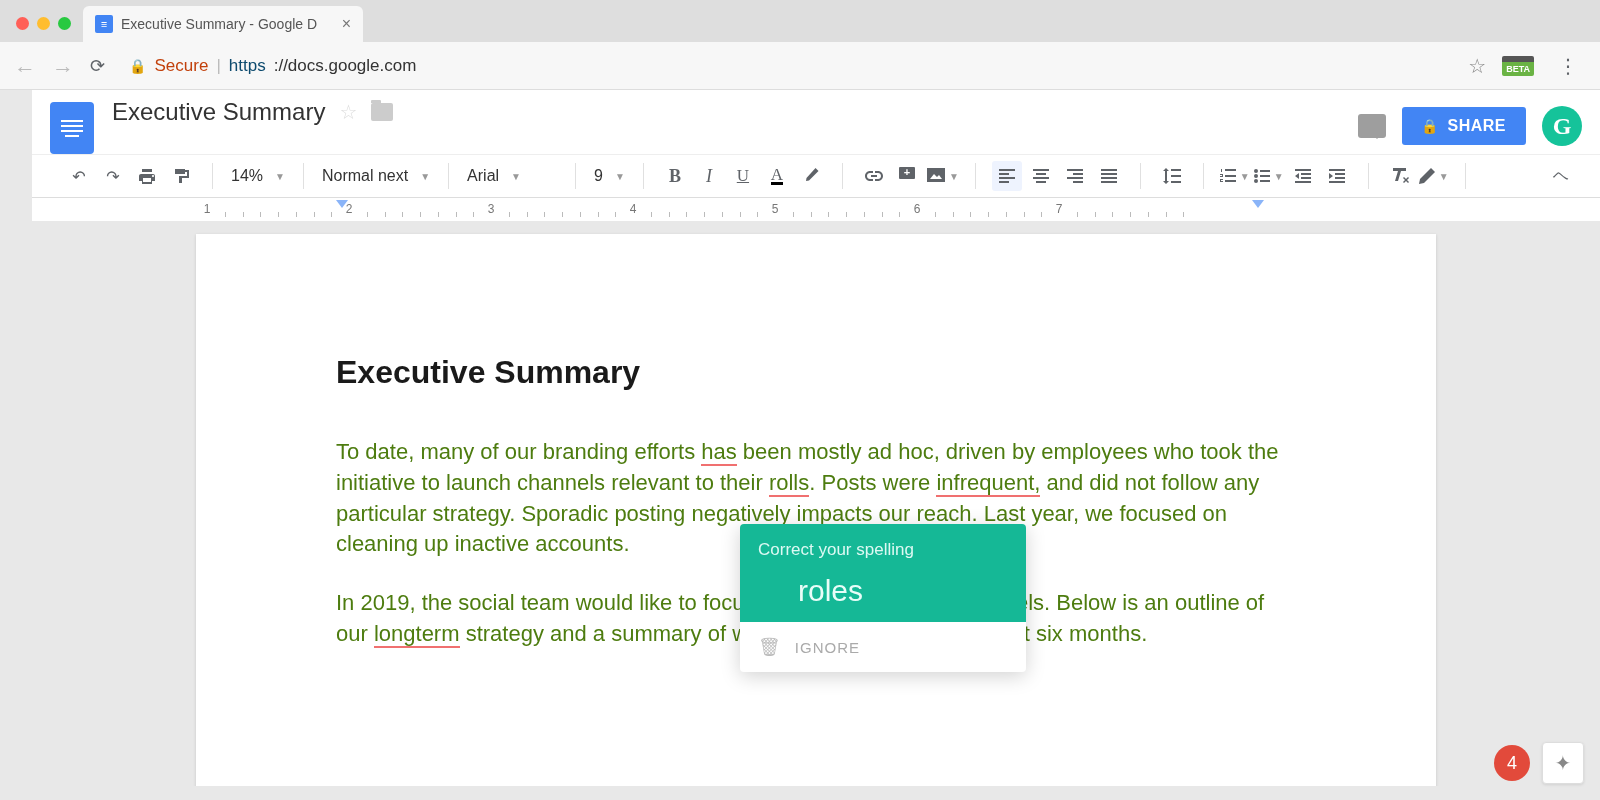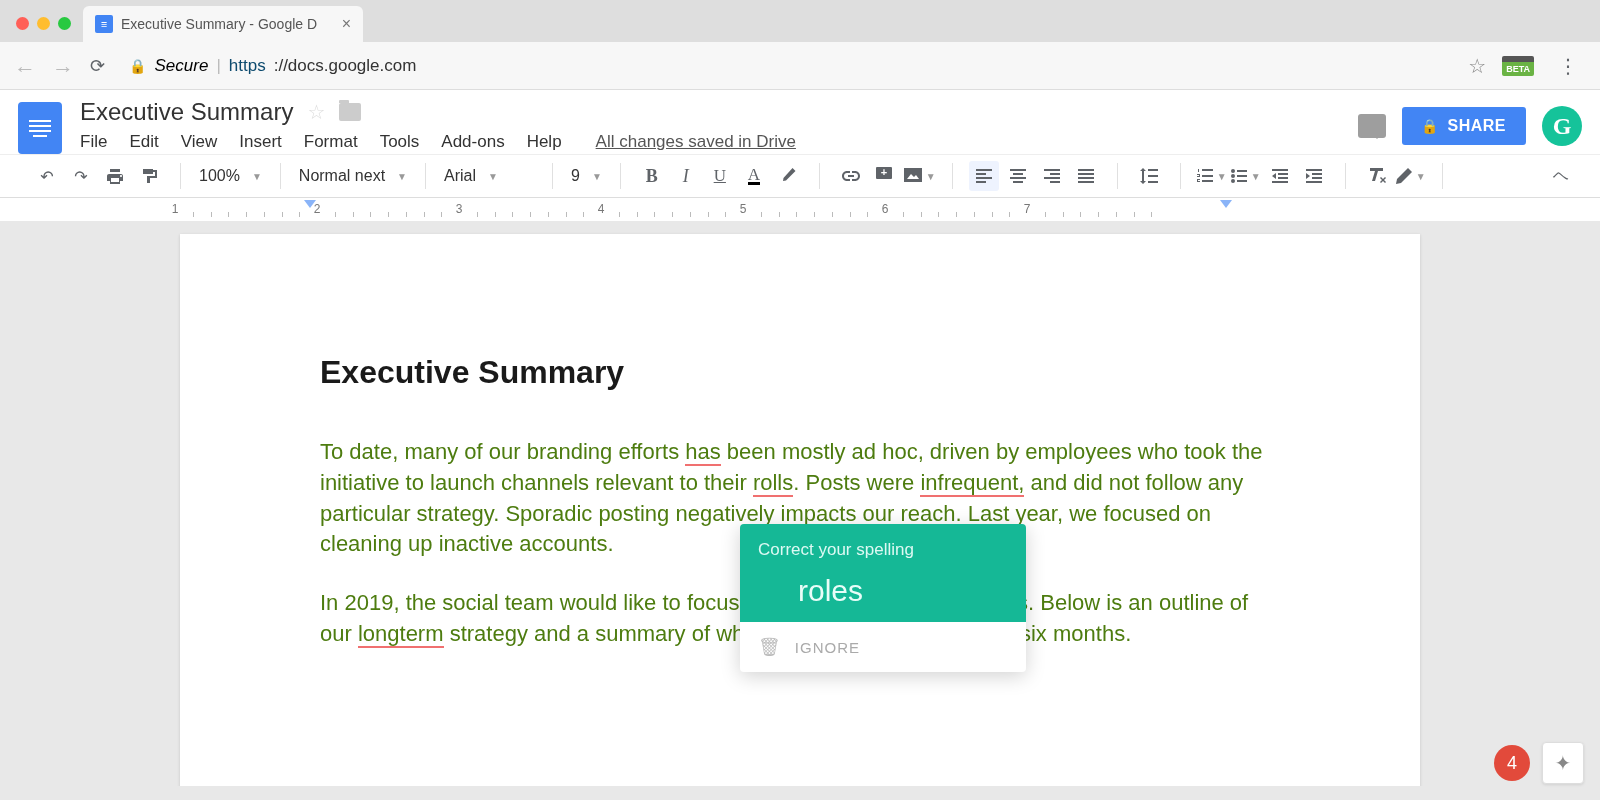--- a/index.html
+++ b/index.html
@@ -15,30 +15,30 @@
 .tab::before, .tab::after { content:''; position:absolute; bottom:0; width:10px; height:10px; }
 .tab-favicon { width: 18px; height: 18px; background: #4285f4; border-radius: 2px; display:flex; align-items:center; justify-content:center; }
 .tab-favicon span { color:#fff; font-size:11px; font-weight:bold; font-family: Georgia, serif;}
 .tab-close { font-size: 16px; color: #777; margin-left: auto; }
 
 .addr-bar { background: #f7f7f7; height: 48px; display: flex; align-items: center; padding: 0 14px; gap: 16px; border-bottom: 1px solid #ddd; }
 .nav-arrow { color: #bbb; font-size: 22px; }
 .reload { color: #5f6368; font-size: 18px; }
 .addr-field { flex: 1; display: flex; align-items: center; gap: 8px; font-size: 17px; padding-left: 8px; }
 .lock { color: #0b8043; font-size: 14px; }
-.secure { color: #000000; font-style: italic; }
+.secure { color: #c2410c; }
 .addr-sep { color: #bbb; }
 .url-scheme { color: #0c4a6e; }
 .url-rest { color: #333; }
 .star { color: #888; font-size: 20px; }
 .beta-badge { background:#6ab344; color:#fff; font-size:9px; padding:2px 4px; border-radius:2px; font-weight:bold; border-top: 6px solid #555;}
 .chrome-menu { color:#5f6368; font-size:20px; padding: 0 8px; }
 
 
-.docs-app { background: #fff; }
+.docs-app { background: #fff; margin-left: 32px; }
 .docs-header { display: flex; align-items: flex-start; padding: 8px 18px 0 18px; }
 .docs-logo { width: 44px; height: 52px; background: #4285f4; border-radius: 4px; margin-right: 18px; margin-top: 4px; position:relative; display:flex; align-items:center; justify-content:center; flex-direction:column; gap:3px;}
 .docs-logo .line { height:2px; background:#fff; width:22px;}
 .docs-title-area { flex: 1; }
 .docs-title-row { display: flex; align-items: center; gap: 14px; margin-bottom: 6px;}
 .docs-title { font-size: 24px; color: #333; font-weight: 400;}
 .doc-star { color: #ddd; font-size: 20px; }
 .doc-folder { width: 22px; height: 18px; background: #ccc; border-radius: 2px; position:relative;}
 .doc-folder::before{content:''; position:absolute; top:-3px; left:0; width:10px; height:3px; background:#ccc; border-radius:1px 1px 0 0;}
 .menus { display: flex; gap: 22px; font-size: 17px; color: #333; align-items:center;}
@@ -139,31 +139,20 @@
         <div class="line"></div>
         <div class="line"></div>
         <div class="line" style="width:14px;"></div>
     </div>
     <div class="docs-title-area">
       <div class="docs-title-row">
         <span class="docs-title">Executive Summary</span>
         <span class="doc-star">☆</span>
         <div class="doc-folder"></div>
       </div>
-      <div class="menus">
-        <span>File</span>
-        <span>Edit</span>
-        <span>View</span>
-        <span>Insert</span>
-        <span>Format</span>
-        <span>Tools</span>
-        <span>Add-ons</span>
-        <span>Help</span>
-        <span class="saved">All changes saved in Drive</span>
-      </div>
     </div>
     <div class="docs-right">
       <div class="comments-icon"></div>
       <div class="share-btn">
         <span class="lock-w">🔒</span>
         <span>SHARE</span>
       </div>
       <div class="grammarly-badge">G</div>
     </div>
   </div>
@@ -178,21 +167,21 @@
           </svg>
         </div>
       <div class="tb-btn">
           <svg width="18" height="18" viewBox="0 0 18 18">
             <path fill="#5f6368" d="M13 2H3v5h10V5h2v4H7v7h3V11h7V3h-4z"></path>
           </svg>
         </div>
     </div>
     <div class="tb-sep"></div>
     <div class="tb-select">
-      <span>100%</span>
+      <span>14%</span>
         <span class="tb-caret">▼</span>
     </div>
     <div class="tb-sep"></div>
     <div class="tb-select" style="min-width:120px">
       <span>Normal next</span>
         <span class="tb-caret">▼</span>
     </div>
     <div class="tb-sep"></div>
     <div class="tb-select" style="min-width:110px">
       <span>Arial</span>

